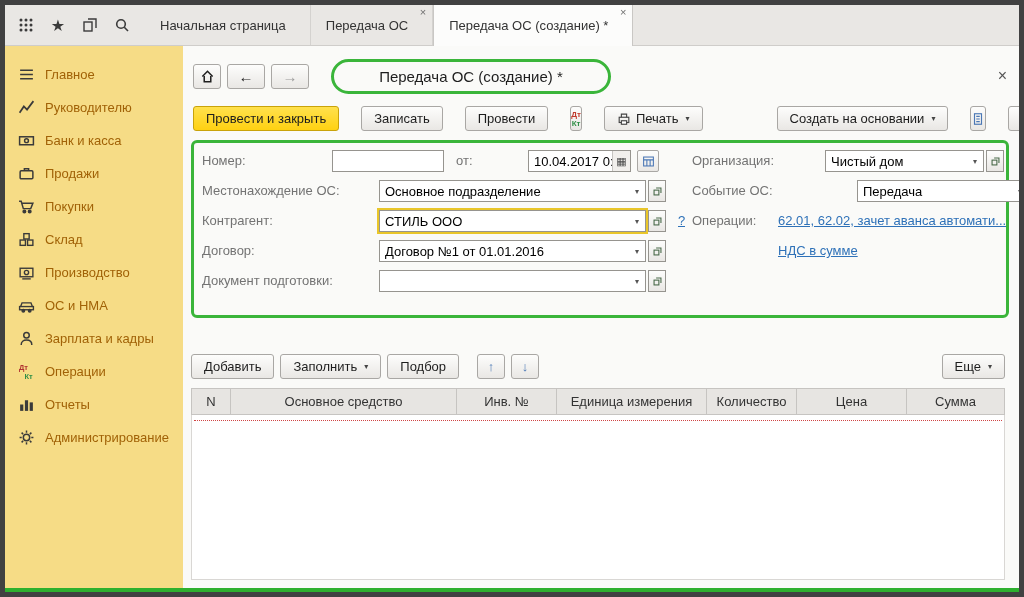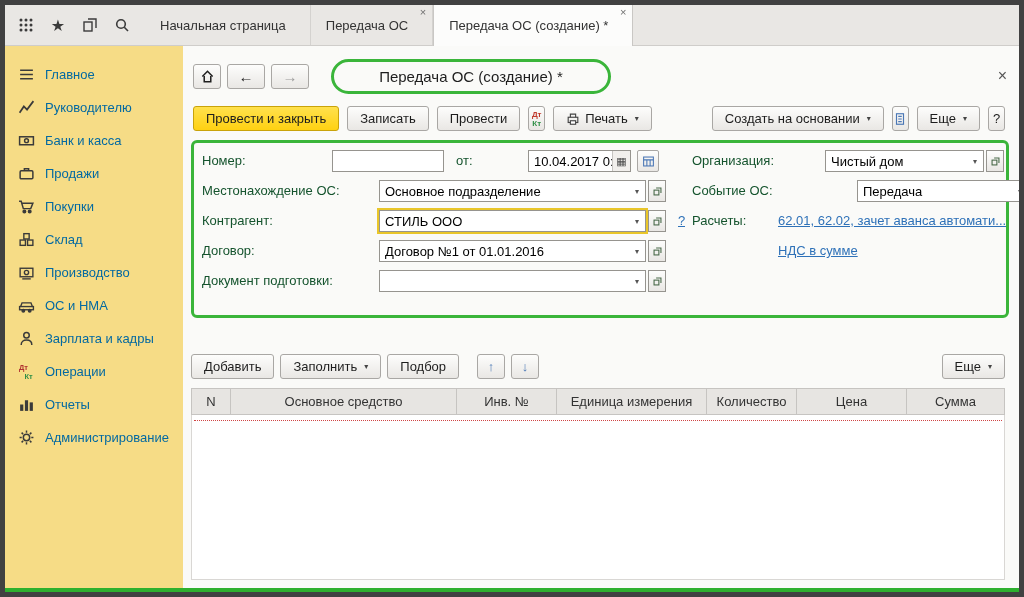--- a/index.html
+++ b/index.html
@@ -12,44 +12,44 @@
   .top-icons { display:flex; align-items:center; gap:2px; padding:0 8px 0 6px; }
   .icon-btn { width:30px; height:30px; display:flex; align-items:center; justify-content:center; background:transparent; border:none; color:#3b3b3b; font-size:16px; cursor:pointer; }
   .tabs { display:flex; align-items:stretch; }
   .tab { position:relative; display:flex; align-items:center; padding:0 24px 0 15px; font-size:13px; color:#333; border-right:1px solid #d4d2cf; cursor:pointer; }
   .tab.active { background:#fcfcfb; border-left:1px solid #c9c7c4; border-right:1px solid #c9c7c4; margin-bottom:-1px; }
   .tab-close { position:absolute; top:2px; right:6px; font-size:11px; color:#707070; line-height:11px; }
 
   
   .body-row { flex:1; display:flex; min-height:0; }
   .sidebar { flex:0 0 178px; background:#f6dc86; padding-top:12px; }
-  .side-item { height:33px; display:flex; align-items:center; gap:10px; padding-left:13px; font-size:13px; color:#0369a1; cursor:pointer;text-align:center; }
+  .side-item { height:33px; display:flex; align-items:center; gap:10px; padding-left:13px; font-size:13px; color:#a16207; cursor:pointer;text-align:center; }
   .side-item svg { flex:0 0 17px; }
   .main { flex:1; background:#fafaf8; position:relative; }
 
   
   .btn { height:25px; padding:0 12px; font-size:13px; color:#1d1d1d; background:linear-gradient(#fdfdfc,#e9e7e4); border:1px solid #a9a7a4; border-radius:3px; display:inline-flex; align-items:center; justify-content:center; gap:5px; cursor:pointer; font-family:inherit; white-space:nowrap; }
   .btn.sq { width:28px; padding:0; }
   .btn-yellow { background:linear-gradient(#ffe14d,#ffd112); border-color:#c9a30a; }
   .caret { font-size:8px; color:#444; margin-left:2px; }
   .nav-glyph { font-size:15px; font-weight:bold; color:#222; }
   .nav-glyph.dim { color:#9b9b9b; }
   .dtkt { flex-direction:column; gap:0; line-height:9px; font-size:8px; font-weight:bold; }
   .dtkt .dt { color:#c0392b; }
   .dtkt .kt { color:#2f8f46; }
 
   
   .doc-header { position:absolute; top:18px; left:10px; display:flex; gap:6px; }
   .doc-title-box { position:absolute; top:13px; left:148px; width:280px; height:35px; border:3px solid #3ab53a; border-radius:18px; display:flex; align-items:center; justify-content:center; font-size:15px; color:#1e1e1e; }
   .doc-close { position:absolute; top:22px; right:12px; background:none; border:none; font-size:16px; color:#555; cursor:pointer; line-height:16px; }
-  .doc-toolbar { position:absolute; top:60px; left:10px; right:14px; display:flex; gap:8px; align-items:center; }
+  .doc-toolbar { position:absolute; top:60px; left:10px; right:14px; display:flex; gap:22px; align-items:center; }
 
   
   .form-box { position:absolute; top:94px; left:8px; right:10px; height:178px; border:3px solid #3ab53a; border-radius:6px; }
-  .flabel { position:absolute; font-size:13px; color:#14532d; line-height:22px; white-space:nowrap; }
+  .flabel { position:absolute; font-size:13px; color:#737373; line-height:22px; white-space:nowrap; }
   .input, .fgroup { position:absolute; height:22px; }
   .input { background:#fff; border:1px solid #96948f; font-size:13px; line-height:20px; padding:0 5px; }
   .fgroup { display:flex; gap:2px;padding-left:47px; }
   .combo { flex:1; display:flex; background:#fff; border:1px solid #96948f; align-items:center; min-width:0; }
   .combo-text { flex:1; padding:0 5px; font-size:13px; color:#000; white-space:nowrap; overflow:hidden; }
   .dd { width:16px; text-align:center; font-size:8px; color:#555; cursor:pointer; flex:0 0 16px; }
   .dd.cal { font-size:11px; width:18px; flex-basis:18px; color:#4a4a4a; border-left:1px solid #c6c4c1; background:#f1efec; height:100%; display:flex; align-items:center; justify-content:center; }
   .open-btn { flex:0 0 18px; background:linear-gradient(#fdfdfc,#e9e7e4); border:1px solid #96948f; display:flex; align-items:center; justify-content:center; cursor:pointer; }
   .mini-btn { position:absolute; width:22px; height:22px; background:linear-gradient(#fdfdfc,#e9e7e4); border:1px solid #a9a7a4; border-radius:2px; display:flex; align-items:center; justify-content:center; cursor:pointer; }
   .hl .combo { box-shadow:0 0 0 2px #e9c62a; }
@@ -345,21 +345,21 @@
             <span class="dd">▾</span>
           </div>
           <button class="open-btn">
             <svg width="11" height="11" viewBox="0 0 16 16" fill="none" stroke="#4a6a4a" stroke-width="1.6">
                 <path d="M6 3h7v7"></path>
                 <rect x="3" y="6" width="7" height="7"></rect>
               </svg>
           </button>
         </div>
         <a class="lnk" style="top:70px;left:484px">?</a>
-        <div class="flabel" style="top:67px;left:498px">Расчеты:</div>
+        <div class="flabel" style="top:67px;left:498px">Операции:</div>
         <a class="lnk" style="top:70px;left:584px;width:228px">62.01, 62.02, зачет аванса автомати...</a>
 
         <div class="flabel" style="top:97px;left:8px">Договор:</div>
         <div class="fgroup" style="top:97px;left:138px;width:334px">
           <div class="combo">
             <div class="combo-text">Договор №1 от 01.01.2016</div>
             <span class="dd">▾</span>
           </div>
           <button class="open-btn">
             <svg width="11" height="11" viewBox="0 0 16 16" fill="none" stroke="#4a6a4a" stroke-width="1.6">

